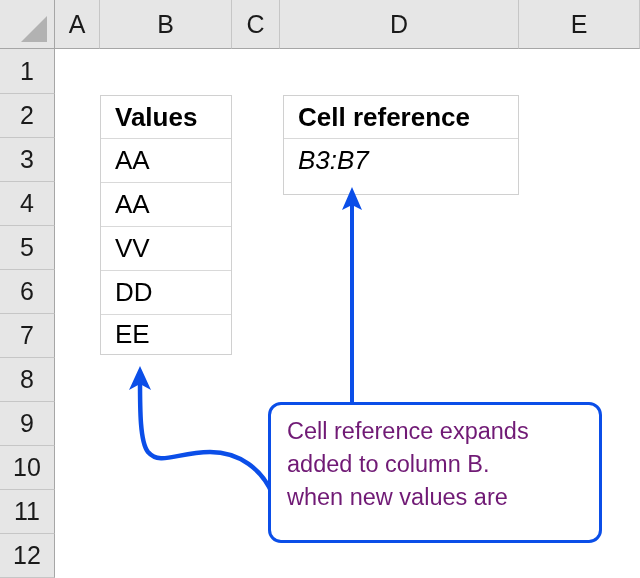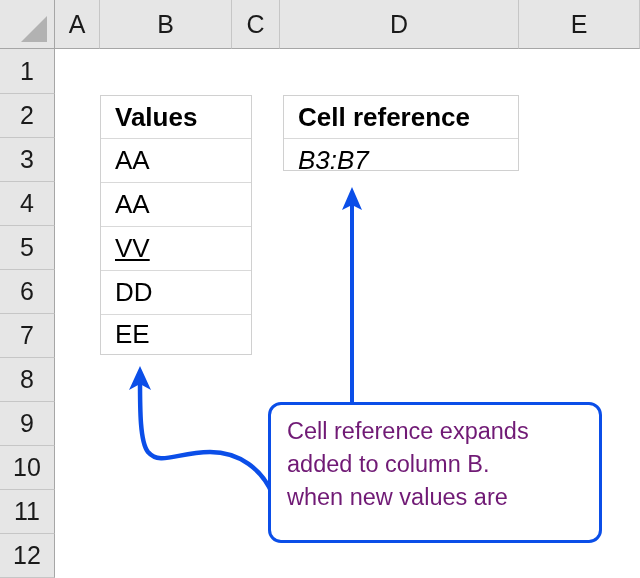--- a/index.html
+++ b/index.html
@@ -81,30 +81,30 @@
   <div class="rowhead" style="top:182px;height:44px;">4</div>
   <div class="rowhead" style="top:226px;height:44px;">5</div>
   <div class="rowhead" style="top:270px;height:44px;">6</div>
   <div class="rowhead" style="top:314px;height:44px;">7</div>
   <div class="rowhead" style="top:358px;height:44px;">8</div>
   <div class="rowhead" style="top:402px;height:44px;">9</div>
   <div class="rowhead" style="top:446px;height:44px;">10</div>
   <div class="rowhead" style="top:490px;height:44px;text-align:center;">11</div>
   <div class="rowhead" style="top:534px;height:44px;">12</div>
 
-  <div class="databox" style="left:100px;top:95px;width:152px;height:260px;">
+  <div class="databox" style="left:100px;top:95px;width:132px;height:260px;">
     <div class="cellrow hdr" style="top:0px;height:43px;">Values</div>
     <div class="cellrow" style="top:43px;height:44px;">AA</div>
     <div class="cellrow" style="top:87px;height:44px;">AA</div>
-    <div class="cellrow" style="top:131px;height:44px;text-decoration:underline;">VV</div>
+    <div class="cellrow" style="top:131px;height:44px;">VV</div>
     <div class="cellrow" style="top:175px;height:44px;">DD</div>
     <div class="cellrow last" style="top:219px;height:39px;">EE</div>
   </div>
 
-  <div class="databox" style="left:283px;top:95px;width:236px;height:76px;">
+  <div class="databox" style="left:283px;top:95px;width:236px;height:100px;">
     <div class="cellrow hdr" style="top:0px;height:43px;">Cell reference</div>
     <div class="cellrow last" style="top:43px;height:43px;font-style:italic;">B3:B7</div>
   </div>
 
   <svg class="anno-svg" viewBox="0 0 640 578">
 
     <g>
       <line x1="352" y1="404" x2="352" y2="200" stroke="#0b4ee8" stroke-width="4"></line>
       <polygon points="352,187 342,210 352,205 362,210" fill="#0b4ee8"></polygon>
     </g>

